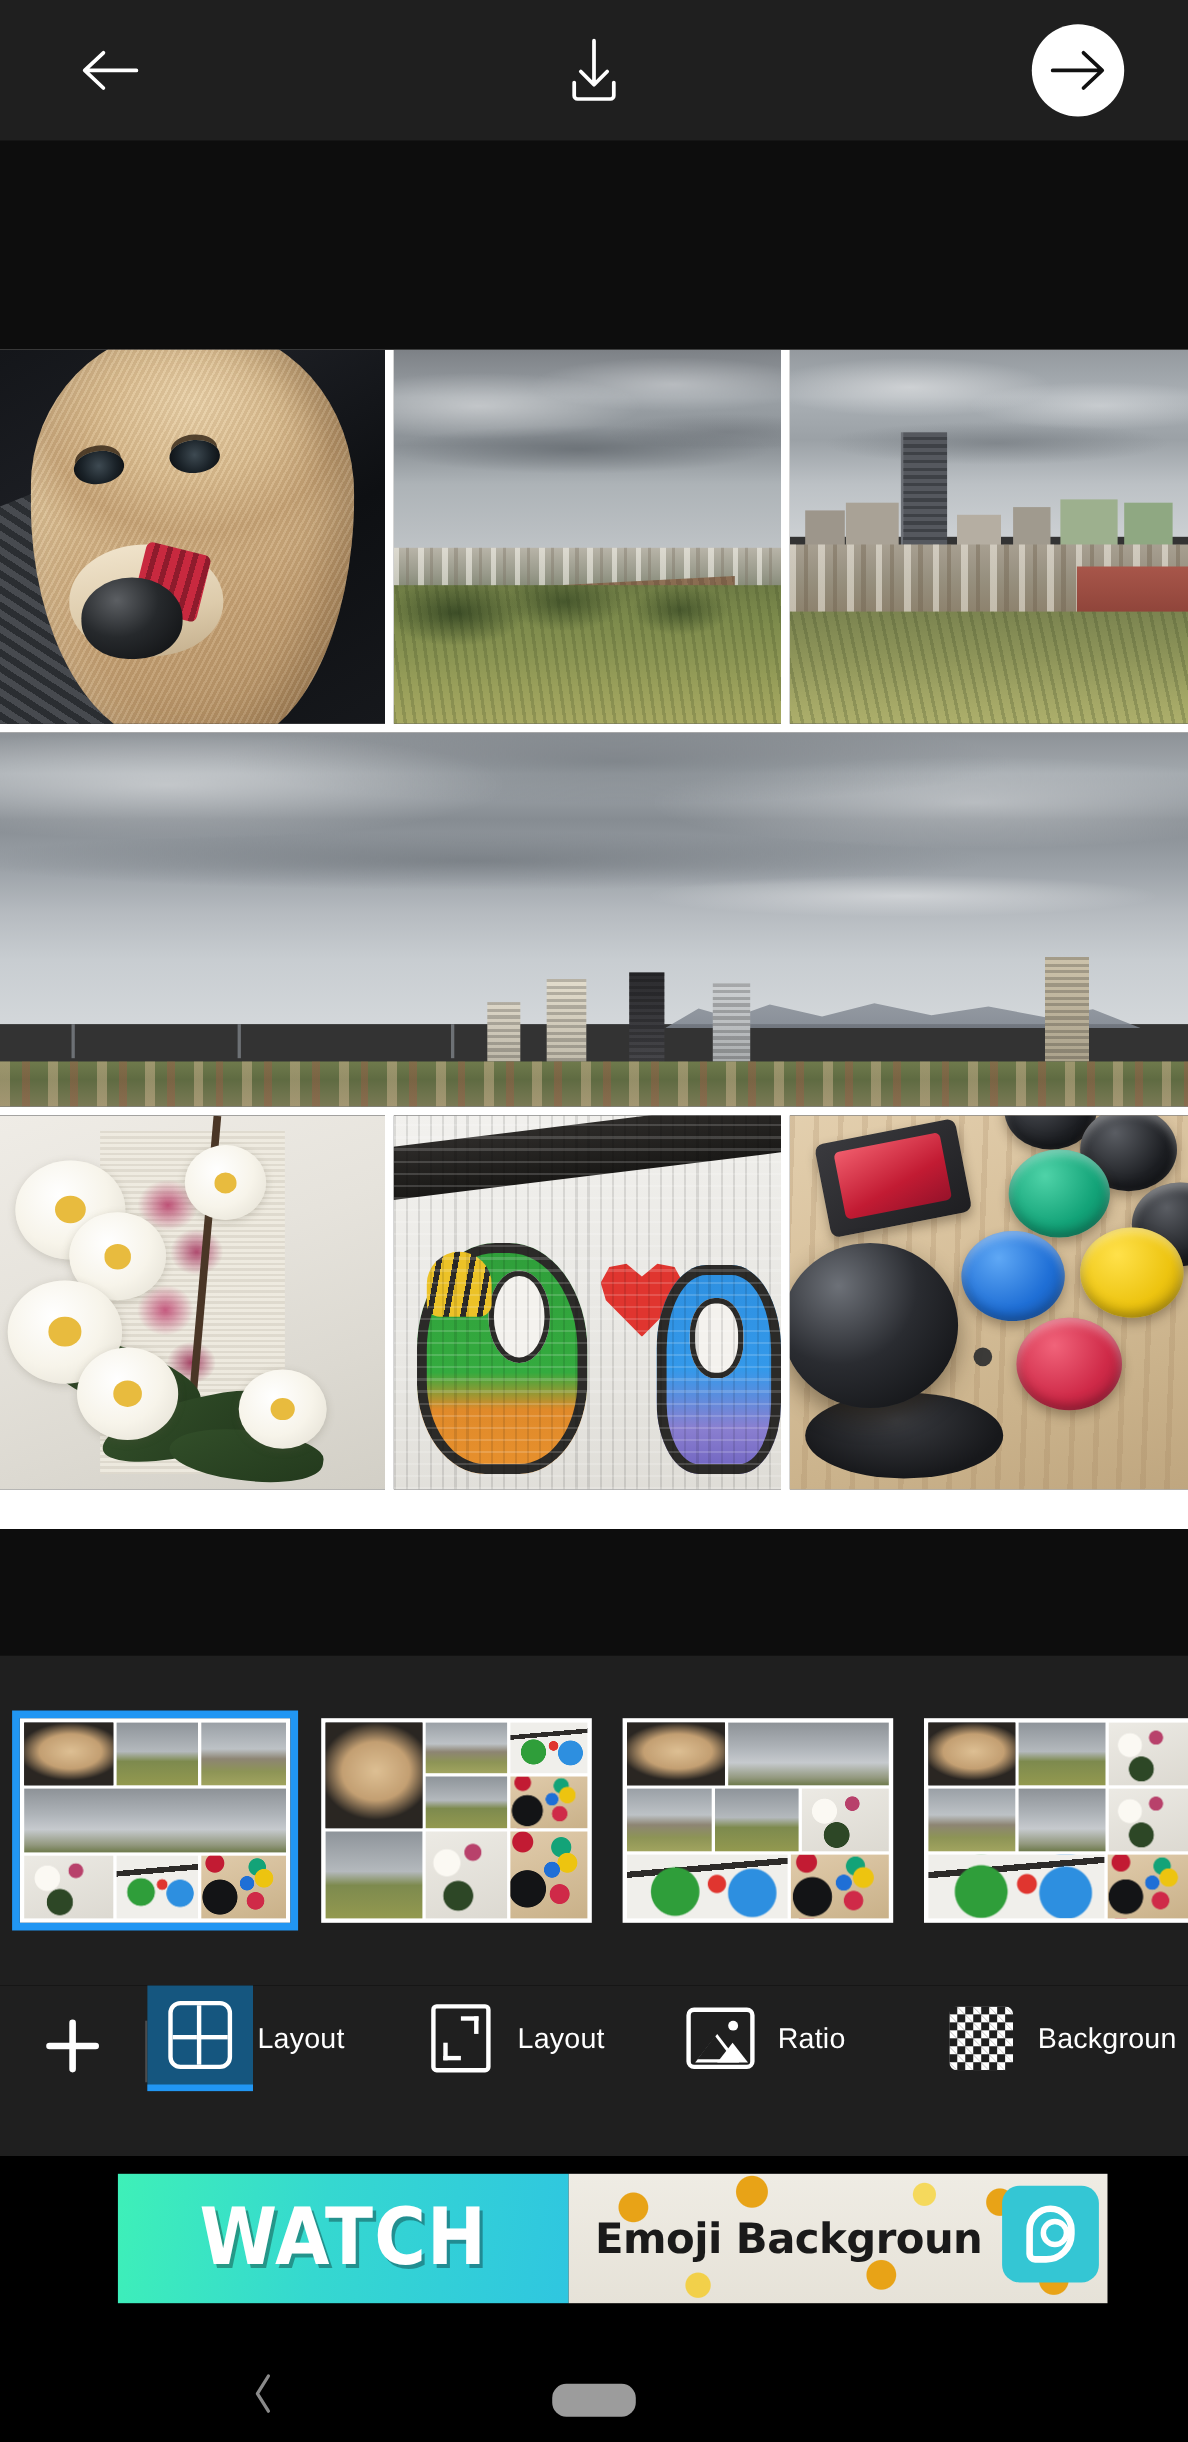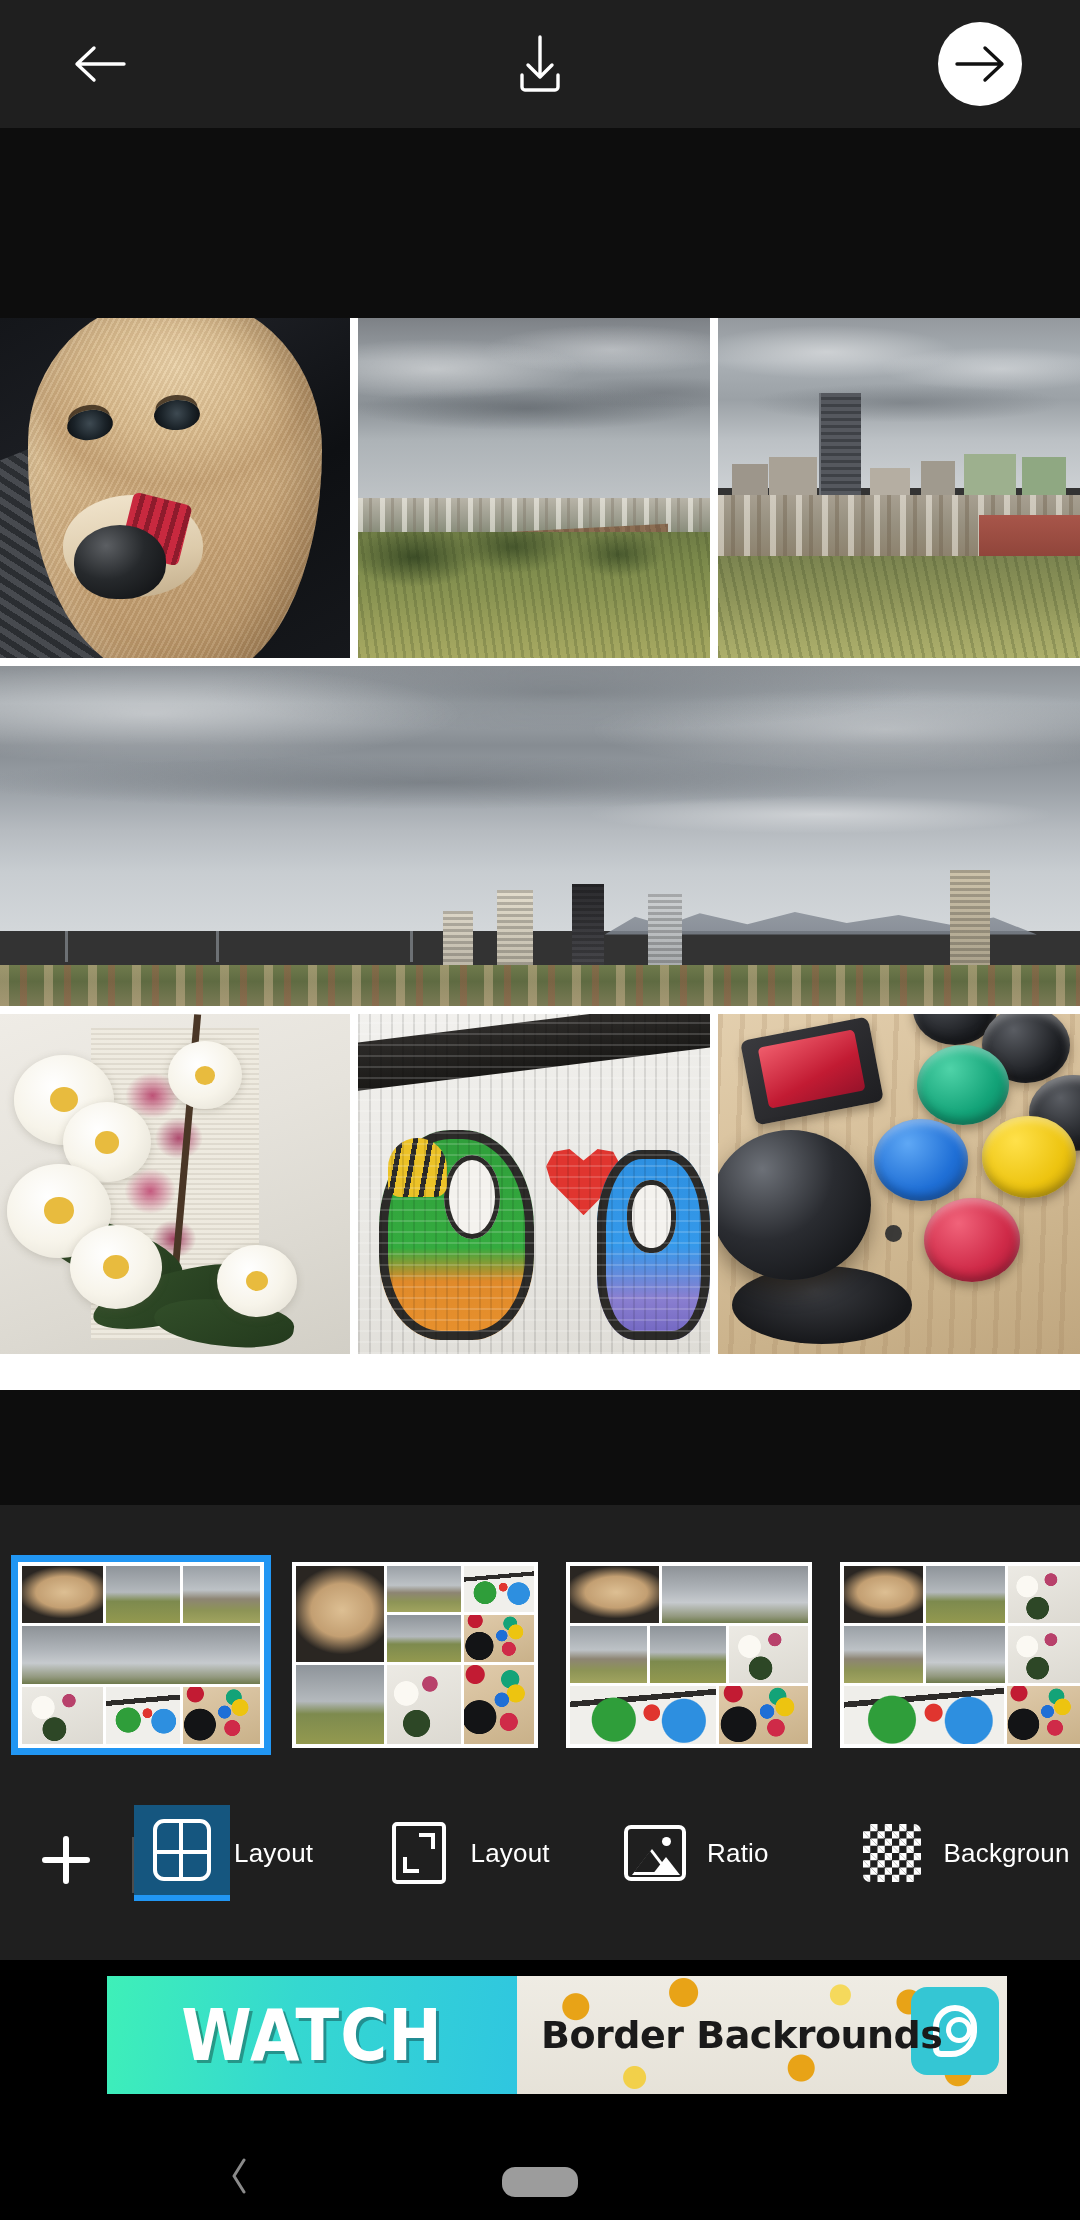--- a/index.html
+++ b/index.html
@@ -745,21 +745,21 @@
   </div>
 </div>
 
 <div class="ad">
   <div class="ad-inner">
     <div class="ad-left">
       <span class="ad-watch">WATCH</span>
     </div>
     <div class="ad-right">
       <div class="ad-txt">
-        <div class="ad-l2">Border Backrounds</div>
+        <div class="ad-l2">Emoji Backgroun</div>
       </div>
       <div class="ad-logo">
         <div class="ad-logo-p"></div>
       </div>
     </div>
   </div>
 </div>
 
 <div class="navbar">
   <div class="nav-back">

